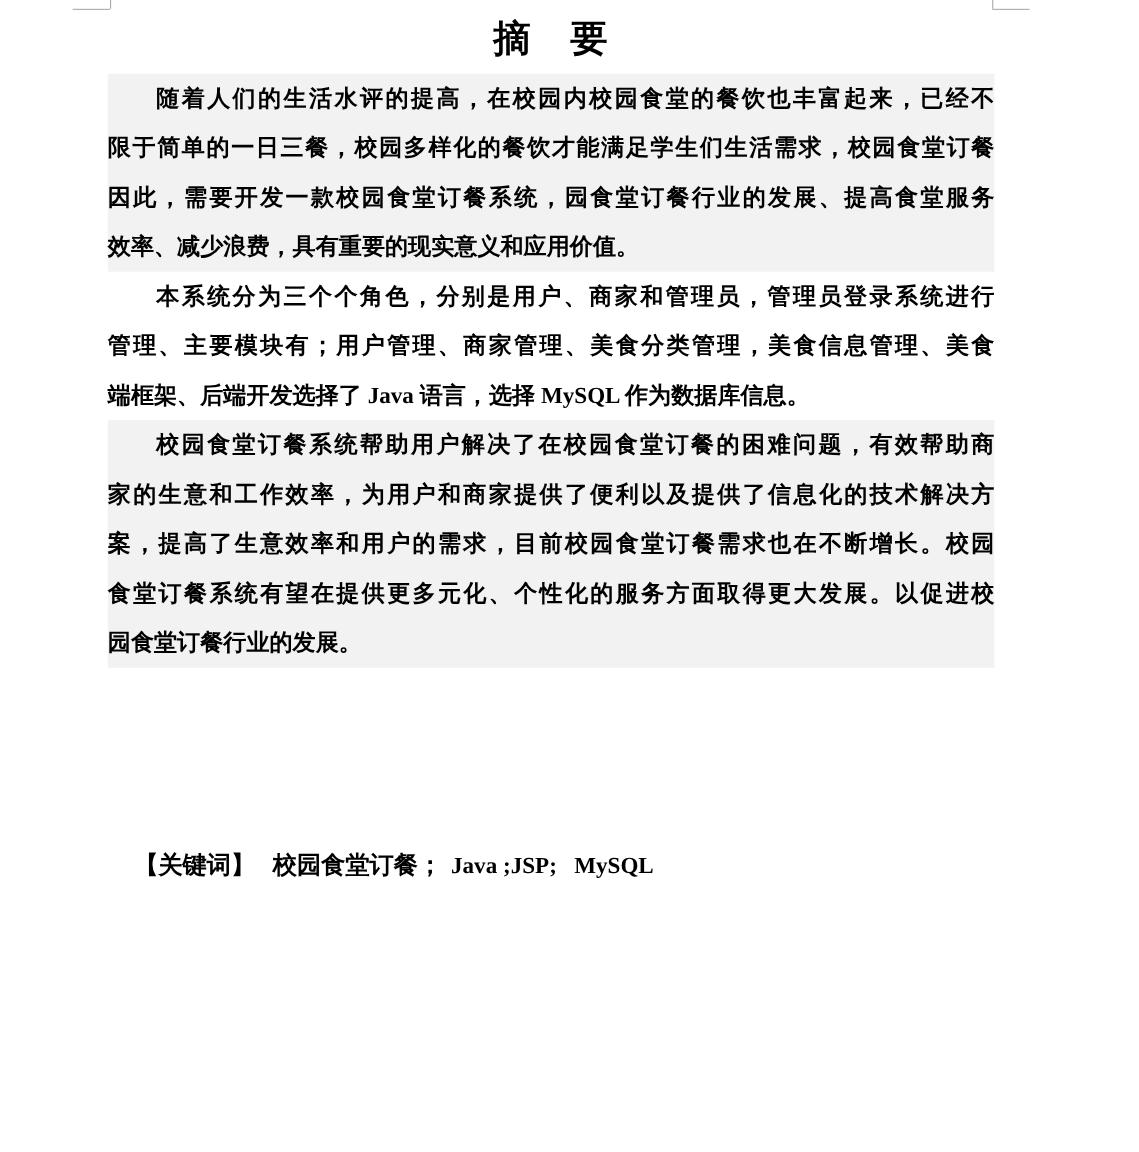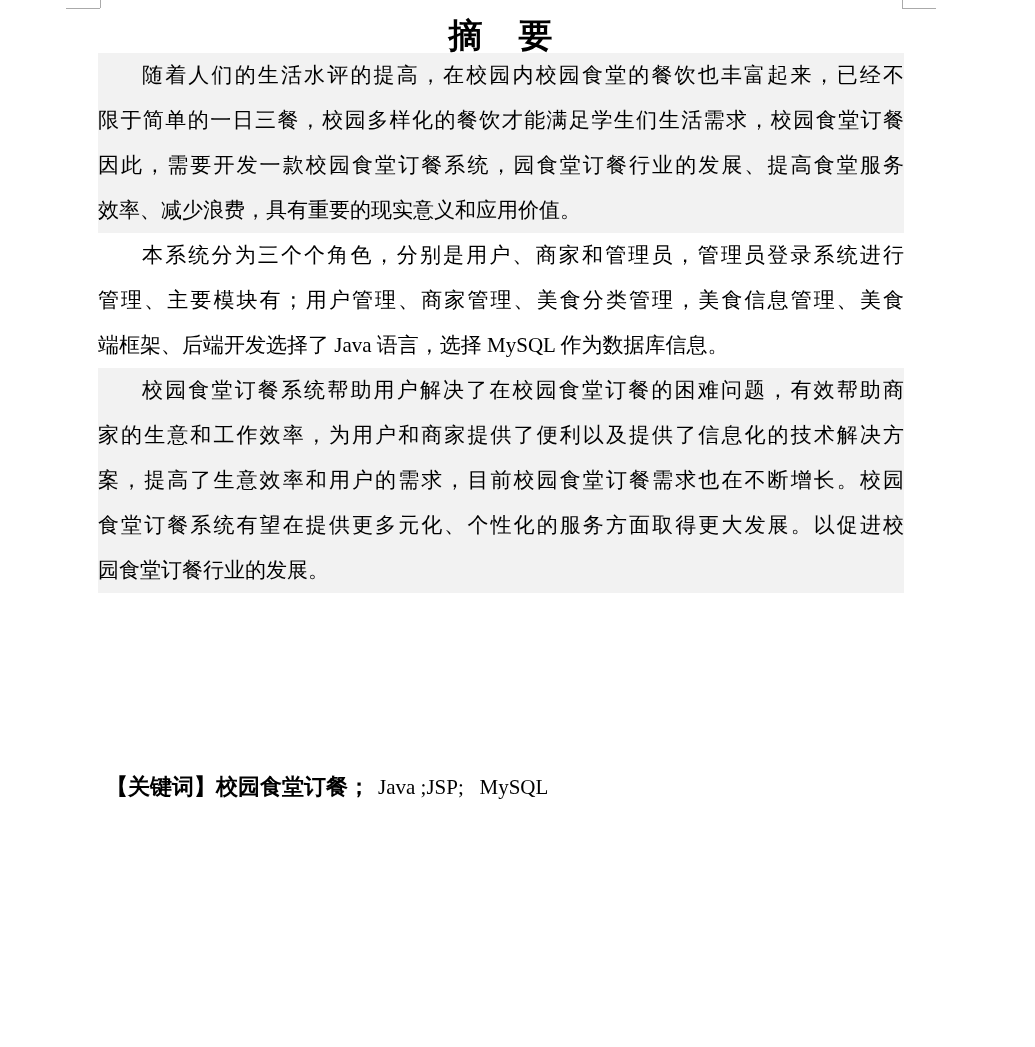--- a/index.html
+++ b/index.html
@@ -30,21 +30,21 @@
     position:absolute;
     left:98px;top:13px;width:806px;
     text-align:center;
     font-size:34px;line-height:46px;
     font-weight:700;
     letter-spacing:1px;
   }
   
   .text-column{
     position:absolute;
-    left:98px;top:53px;width:806px;
+    left:98px;top:67px;width:806px;font-weight:bold;
   }
   .para{margin:0;padding:0;}
   .para.shaded{background:var(--shading);}
   .t-line{
     font-size:21px;
     height:45px;line-height:45px;
     white-space:pre-wrap;
     text-align:justify;
   }
   .t-line.justify{text-align-last:justify;}
@@ -59,24 +59,25 @@
   .keywords{
     position:absolute;
     left:98px;top:736px;width:860px;
     line-height:34px;
     white-space:pre-wrap;
   }
   .kw-label,.kw-cn{
     font-weight:700;
     font-size:22px;
     font-family:"Liberation Sans","DejaVu Sans",sans-serif;
+    margin-left:16px;
   }
   .kw-cn{}
   .kw-en{
-    font-weight:400;
+    font-weight:700;
     font-size:21px;
     margin-left:8px;
     font-family:"Liberation Serif","DejaVu Serif",serif;
   }
 </style>
 </head>
 <body>
 
 <div class="crop crop-h crop-left-h"></div>
 <div class="crop crop-v crop-left-v"></div>

